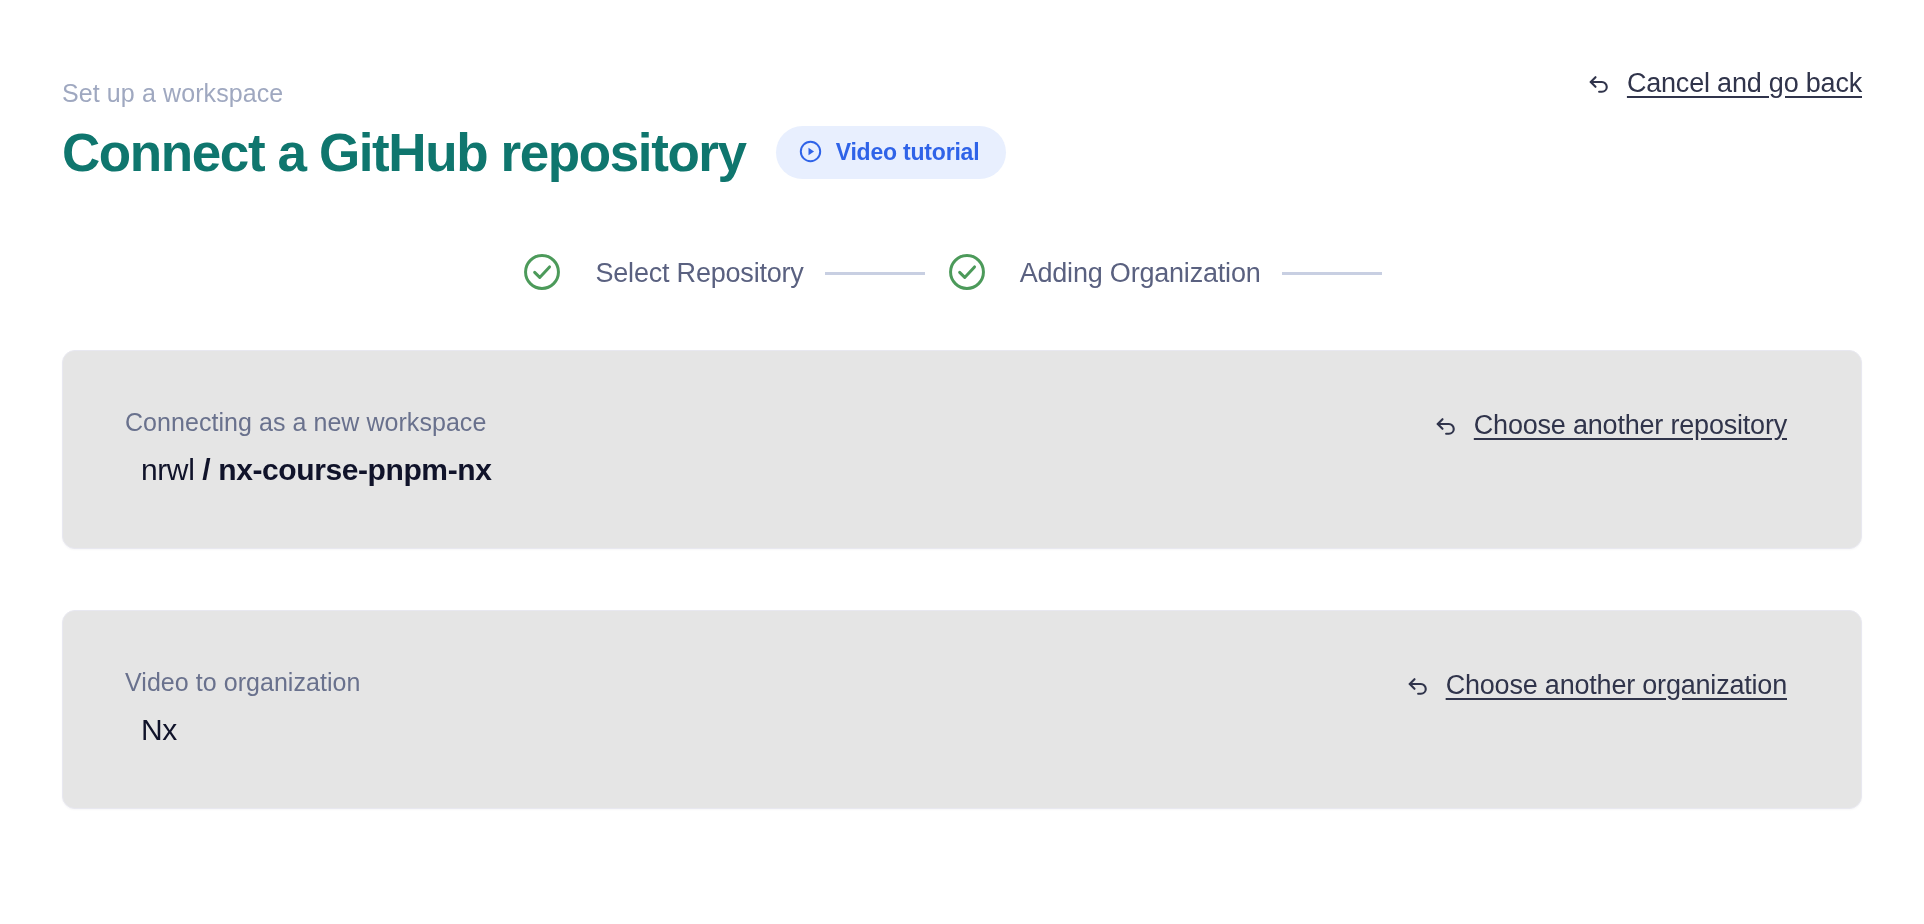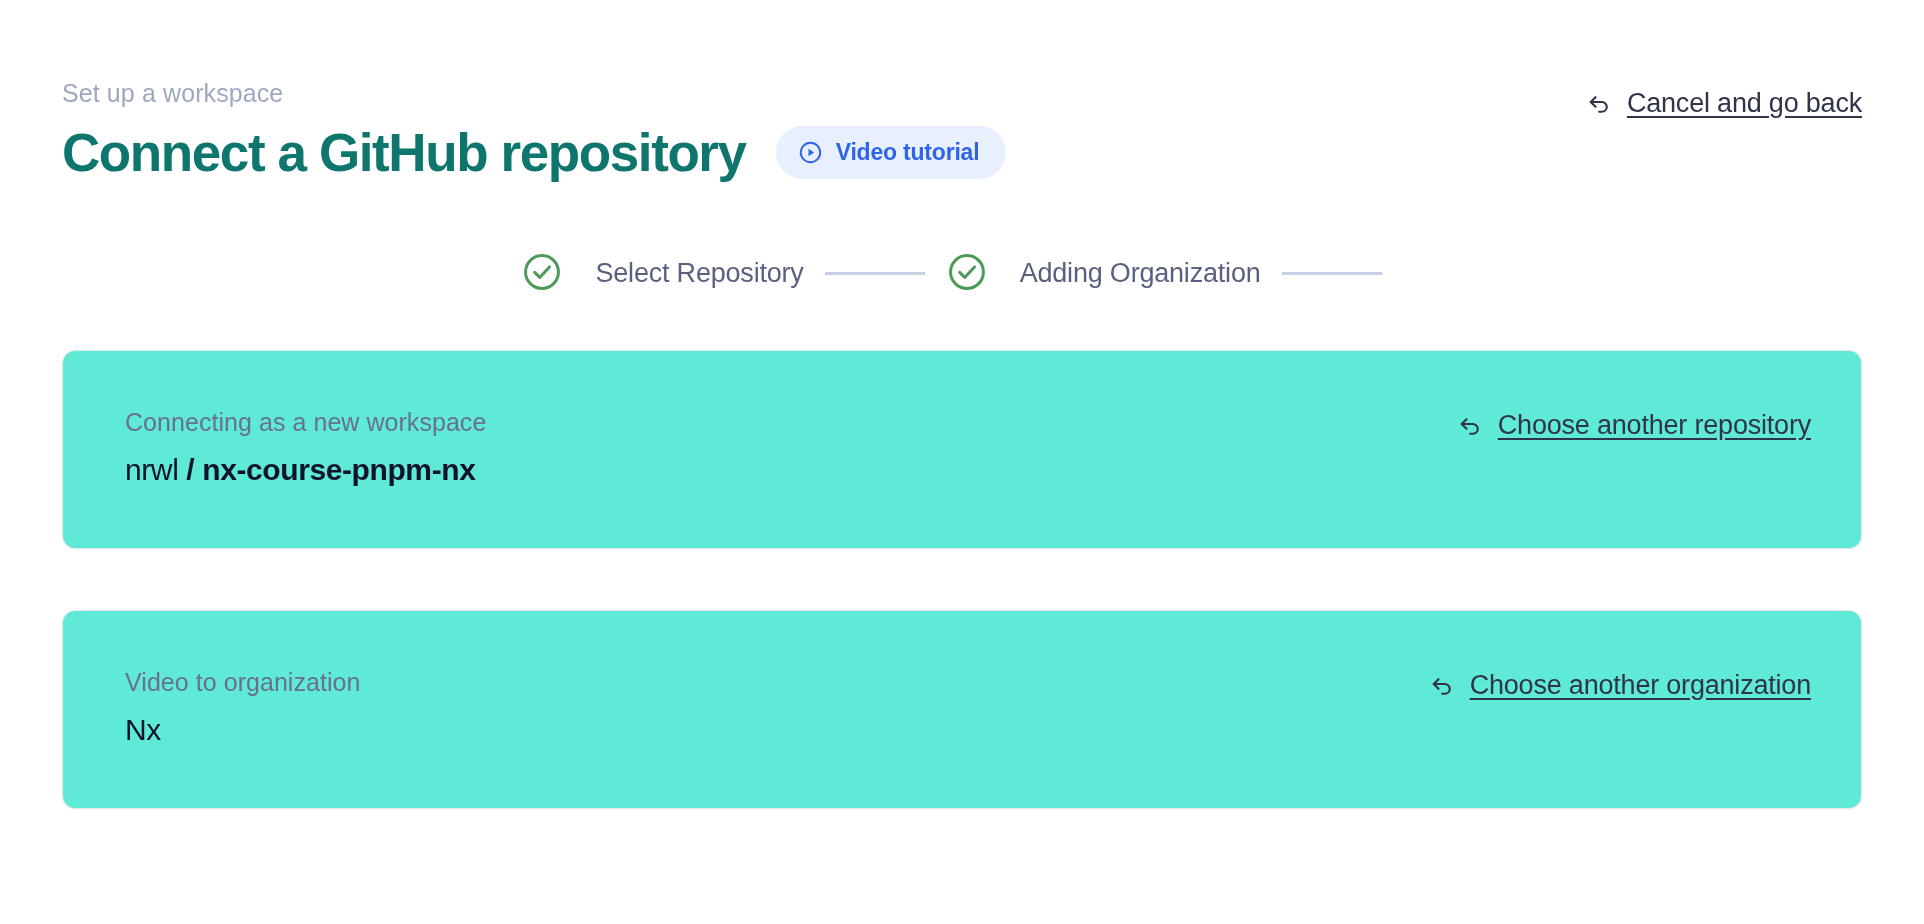--- a/index.html
+++ b/index.html
@@ -45,40 +45,40 @@
   .page-title {
     font-size: 53px;
     line-height: 1.05;
     font-weight: 700;
     letter-spacing: -1.4px;
     color: #0f766e;
     margin: 0;
   }
   .video-badge {
     display: inline-flex;
-    align-items: center;
+    align-items: flex-start;
     gap: 13px;
     background: #e8effe;
     border-radius: 999px;
     padding: 13px 27px 13px 22px;
     cursor: pointer;
     border: none;
   }
   .video-badge .label {
     font-size: 23px;
     font-weight: 700;
     color: #2f63e8;
     letter-spacing: -0.2px;
   }
   .video-badge svg { display: block; }
 
   
   .cancel-link {
     position: absolute;
-    top: 88px;
+    top: 68px;
     right: 0;
     display: inline-flex;
     align-items: center;
     gap: 13px;
     cursor: pointer;
     text-decoration: none;
   }
   .cancel-link .label {
     font-size: 27px;
     color: #30344b;
@@ -115,23 +115,23 @@
     background: #c8cfe2;
     margin: 0 21px;
     flex: none;
   }
 
   
   .card {
     position: relative;
     border: 1px solid #e8e8f0;
     border-radius: 13px;
-    background: #5eead4;
+    background: #e5e5e5;
     box-shadow: 0 1px 2px rgba(25, 28, 60, 0.035);
-    padding: 56px 50px 60px 62px;
+    padding: 56px 74px 60px 62px;
     margin-top: 0;
     min-height: 190px;
   }
   #card-repository { margin-top: 53px; }
   #card-organization { margin-top: 61px; }
 
   .card-inner {
     display: flex;
     align-items: flex-start;
     justify-content: space-between;
@@ -142,20 +142,21 @@
     font-weight: 400;
     letter-spacing: 0.05px;
     line-height: 1.2;
   }
   .card-value {
     margin-top: 15px;
     font-size: 30px;
     color: #10132a;
     letter-spacing: -0.4px;
     line-height: 1.2;
+    margin-left: 16px;
   }
   .card-value .owner { font-weight: 400; }
   .card-value .sep { font-weight: 700; }
   .card-value .repo { font-weight: 700; }
   .card-value.plain { font-weight: 400; }
 
   .card-action {
     display: inline-flex;
     align-items: flex-end;
     gap: 13px;

